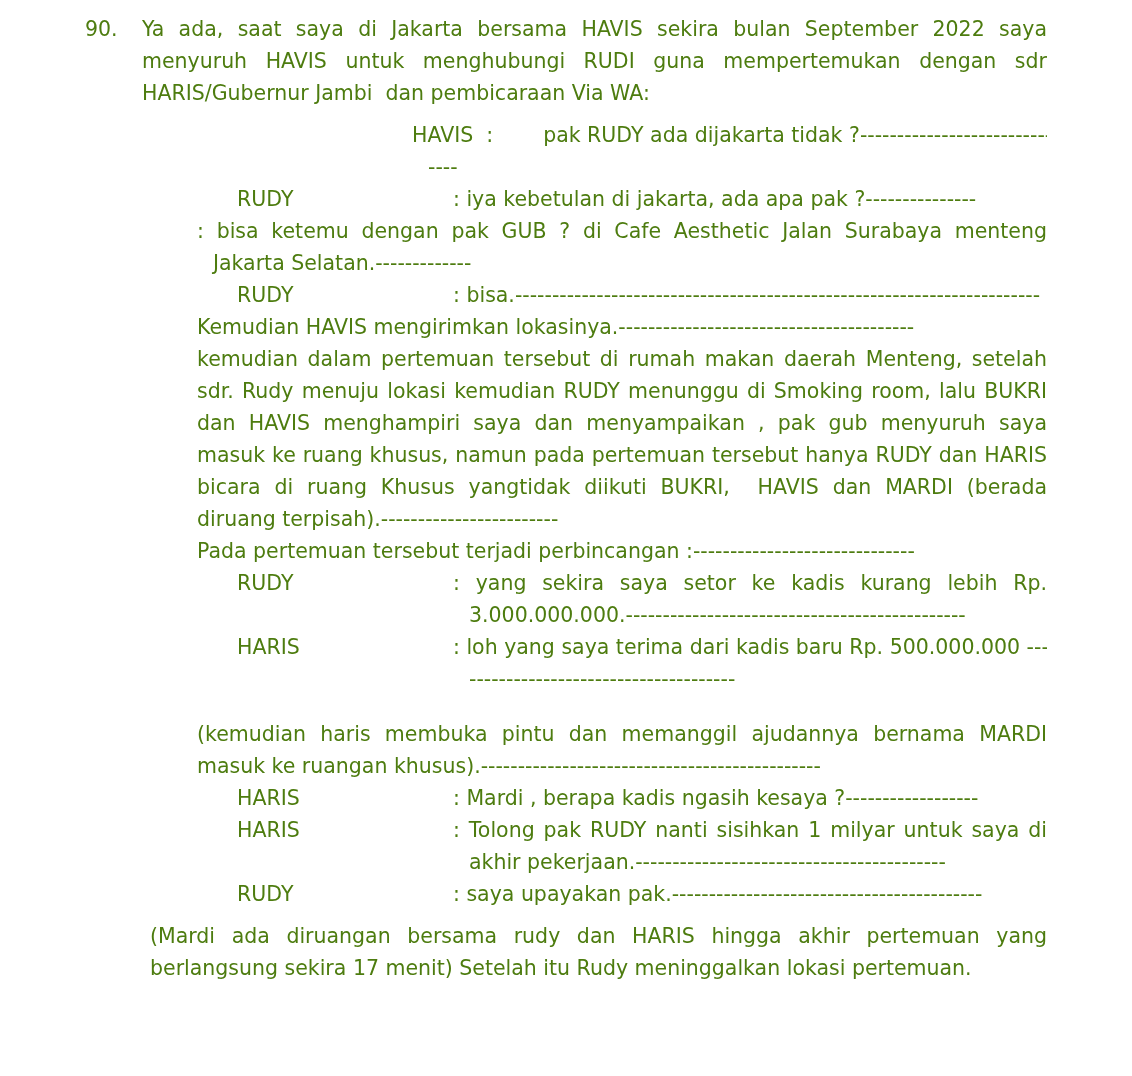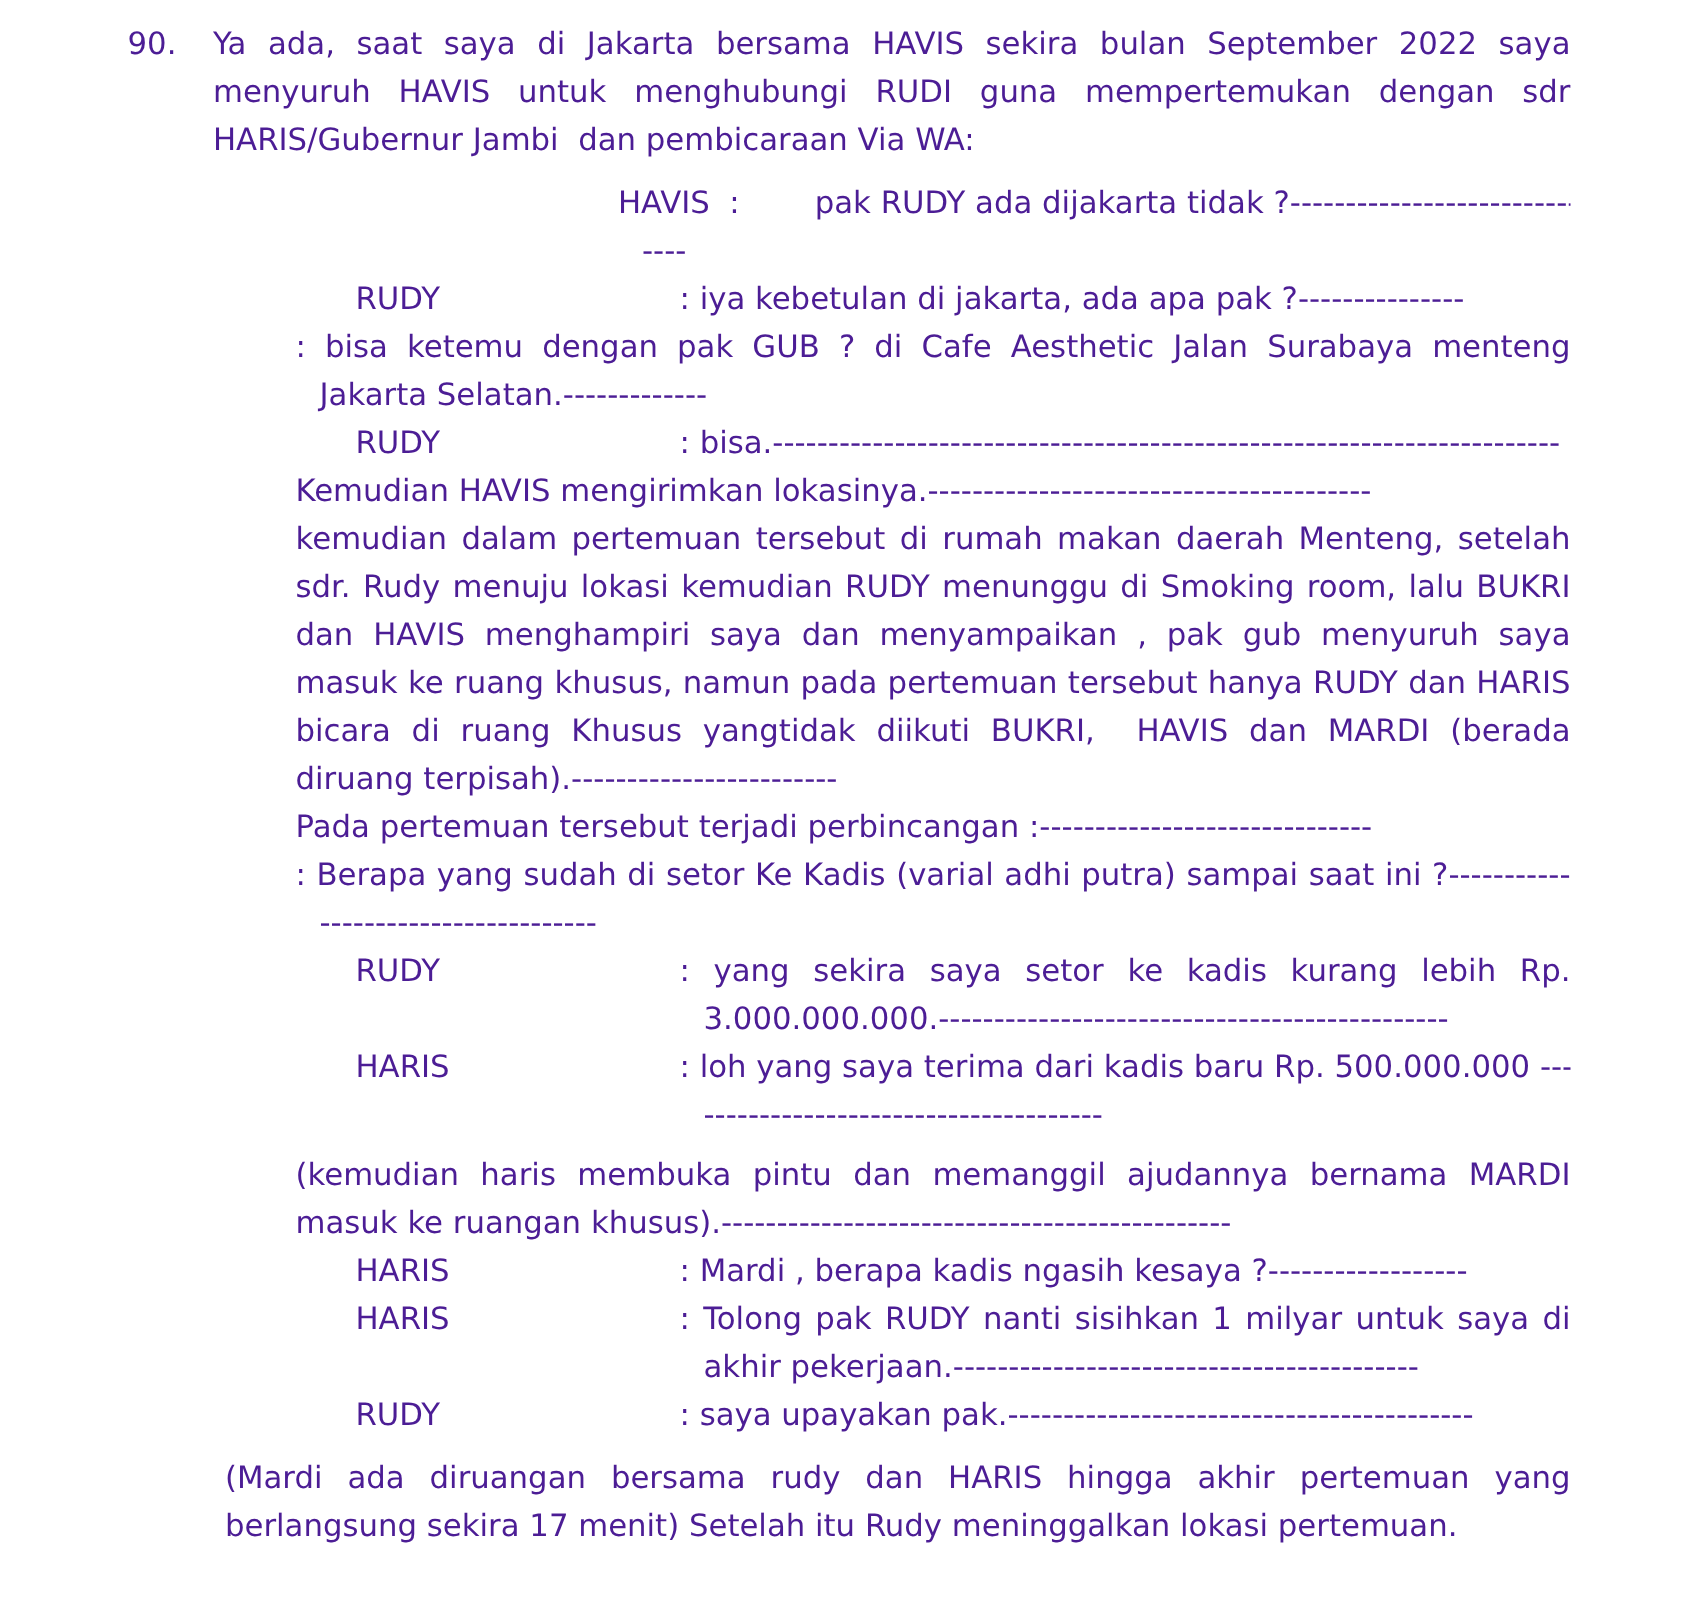--- a/index.html
+++ b/index.html
@@ -1,21 +1,21 @@
 <!DOCTYPE html>
 <html><head>
 <meta charset="utf-8">
 <style>
   html, body { margin: 0; padding: 0; background: #ffffff; }
   .page {
     width: 1132px;
     height: 1076px;
     box-sizing: border-box;
     background: #ffffff;
-    color: #4c1d95;
+    color: #4d7c0f;
     font-family: "DejaVu Sans", sans-serif;
     font-size: 20.5px;
     line-height: 32px;
     padding: 13px 85px 0 85px;
     overflow: hidden;
   }
   .item { display: flex; }
   .item-number { width: 57px; flex: none; }
   .item-body { flex: 1; min-width: 0; }
 
@@ -44,21 +44,21 @@
   }
   .dtx.oneline {
     text-align: left;
     white-space: nowrap;
     overflow: hidden;
   }
   .dcont { flex: 1; min-width: 0; padding-left: 16px; }
 
   
   .nar { margin-left: 55px; text-align: justify; }
-  .nar-gap { margin-top: 8px; }
+  .nar-gap { margin-top: 23px; }
 
   .closing { margin: 10px 0 0 8px; text-align: justify; }
 </style>
 </head>
 <body>
 
 <div class="page">
   <div class="item">
     <div class="item-number">90.</div>
     <div class="item-body">
@@ -81,21 +81,20 @@
       <div class="drow">
         <span class="spk">RUDY</span>
         <span class="dtx oneline">: bisa.-----------------------------------------------------------------------</span>
       </div>
 
       <p class="nar">Kemudian HAVIS mengirimkan lokasinya.----------------------------------------</p>
       <p class="nar">kemudian dalam pertemuan tersebut di rumah makan daerah Menteng, setelah sdr. Rudy menuju lokasi kemudian RUDY menunggu di Smoking room, lalu BUKRI dan HAVIS menghampiri saya dan menyampaikan , pak gub menyuruh saya masuk ke ruang khusus, namun pada pertemuan tersebut hanya RUDY dan HARIS bicara di ruang Khusus yangtidak diikuti BUKRI,&nbsp; HAVIS dan MARDI (berada diruang terpisah).------------------------</p>
       <p class="nar">Pada pertemuan tersebut terjadi perbincangan :------------------------------</p>
 
       <div class="drow">
-        <span class="dtx">: Berapa yang sudah di setor Ke Kadis (varial adhi putra) sampai saat ini ?------------------------------------</span>
       </div>
       <div class="drow">
         <span class="spk">RUDY</span>
         <span class="dtx">: yang sekira saya setor ke kadis kurang lebih Rp. 3.000.000.000.----------------------------------------------</span>
       </div>
       <div class="drow">
         <span class="spk">HARIS</span>
         <span class="dtx oneline">: loh yang saya terima dari kadis baru Rp. 500.000.000 ----------</span>
       </div>
       <div class="drow">

